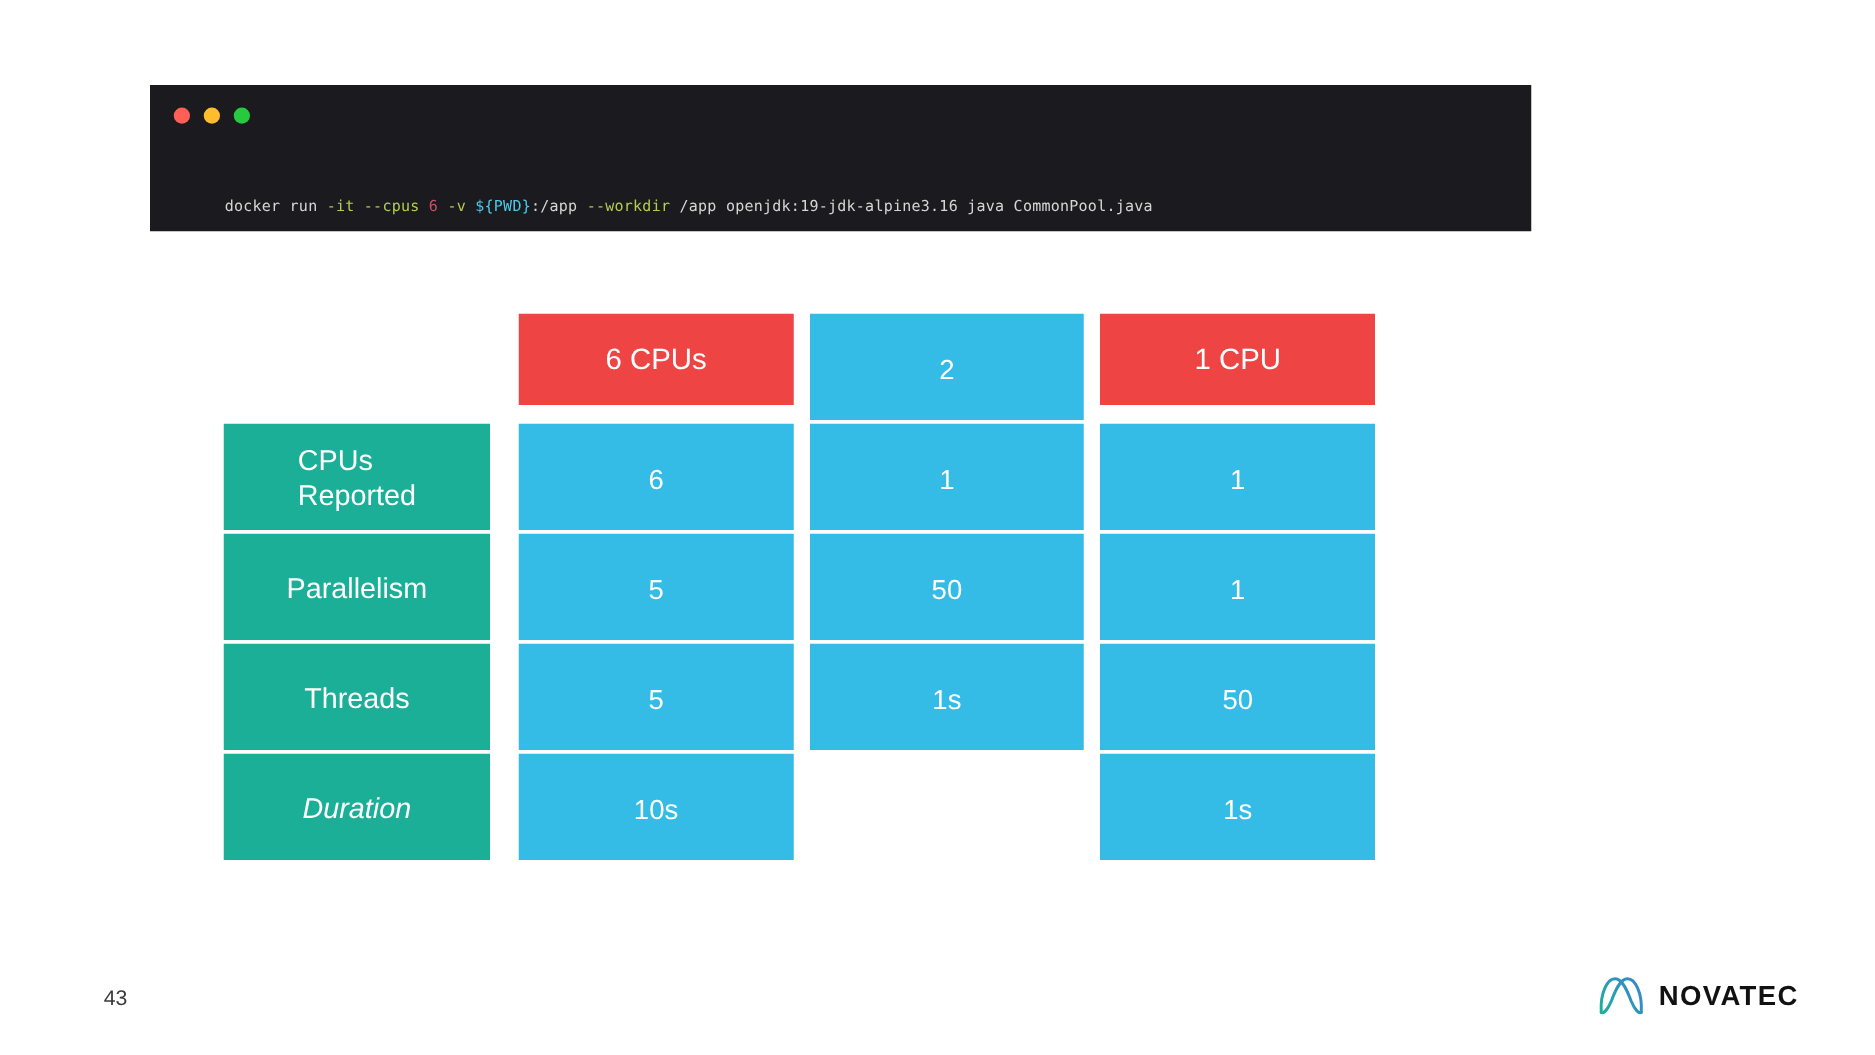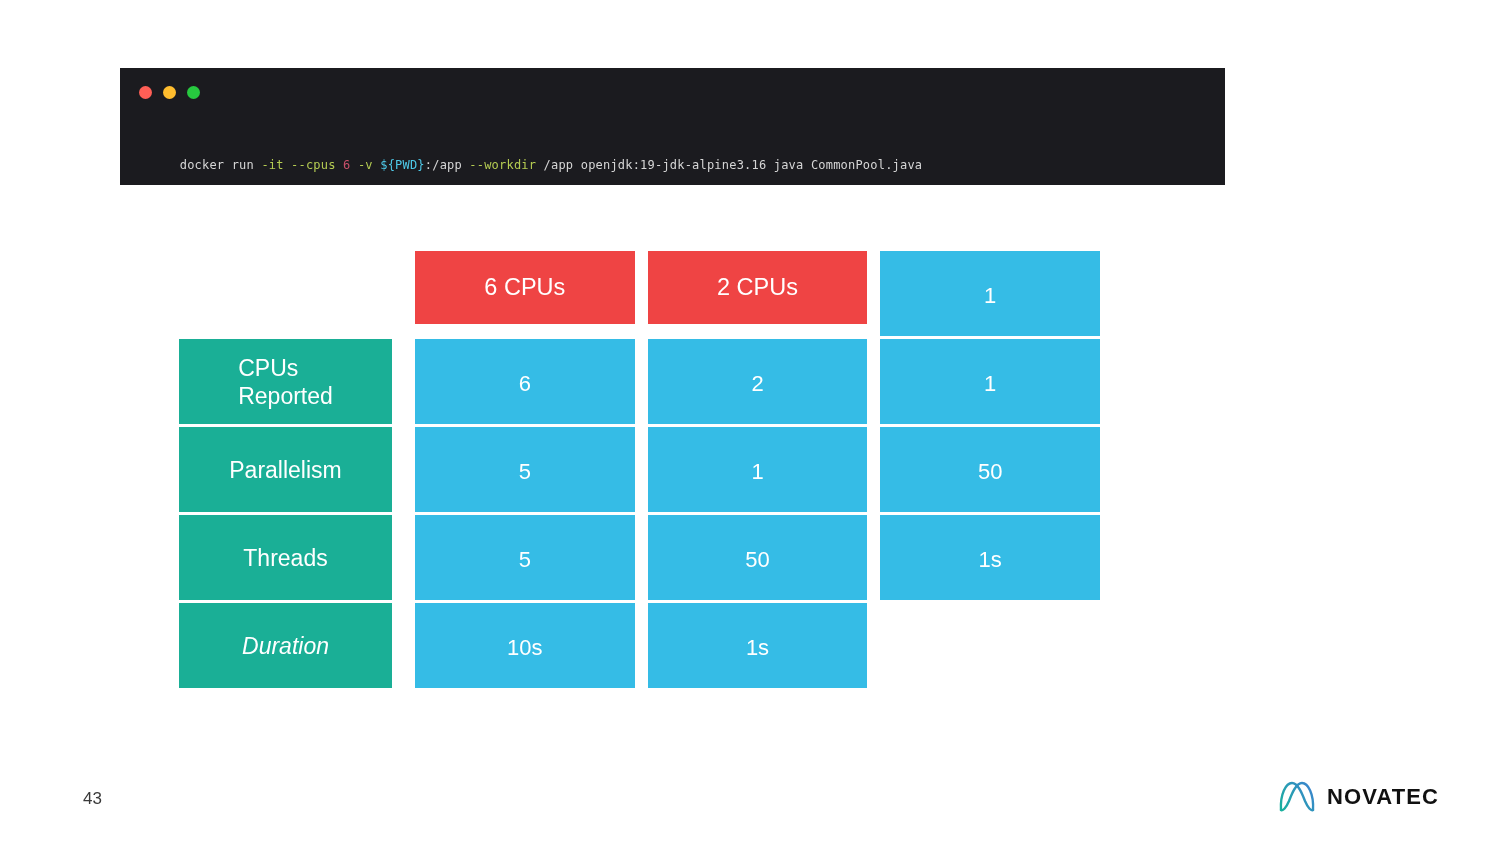--- a/index.html
+++ b/index.html
@@ -173,28 +173,28 @@
 
     <div class="data-col">
       <div class="head-cell">6 CPUs</div>
       <div class="data-cell">6</div>
       <div class="data-cell">5</div>
       <div class="data-cell">5</div>
       <div class="data-cell">10s</div>
     </div>
 
     <div class="data-col">
-      <div class="head-cell">2 CPUs</div>
       <div class="data-cell">2</div>
       <div class="data-cell">1</div>
       <div class="data-cell">50</div>
       <div class="data-cell">1s</div>
     </div>
 
     <div class="data-col">
+      <div class="head-cell">1 CPU</div>
       <div class="data-cell">1</div>
       <div class="data-cell">1</div>
       <div class="data-cell">50</div>
       <div class="data-cell">1s</div>
     </div>
 
   </div>
 </div>
 
 <div class="page-number">43</div>

